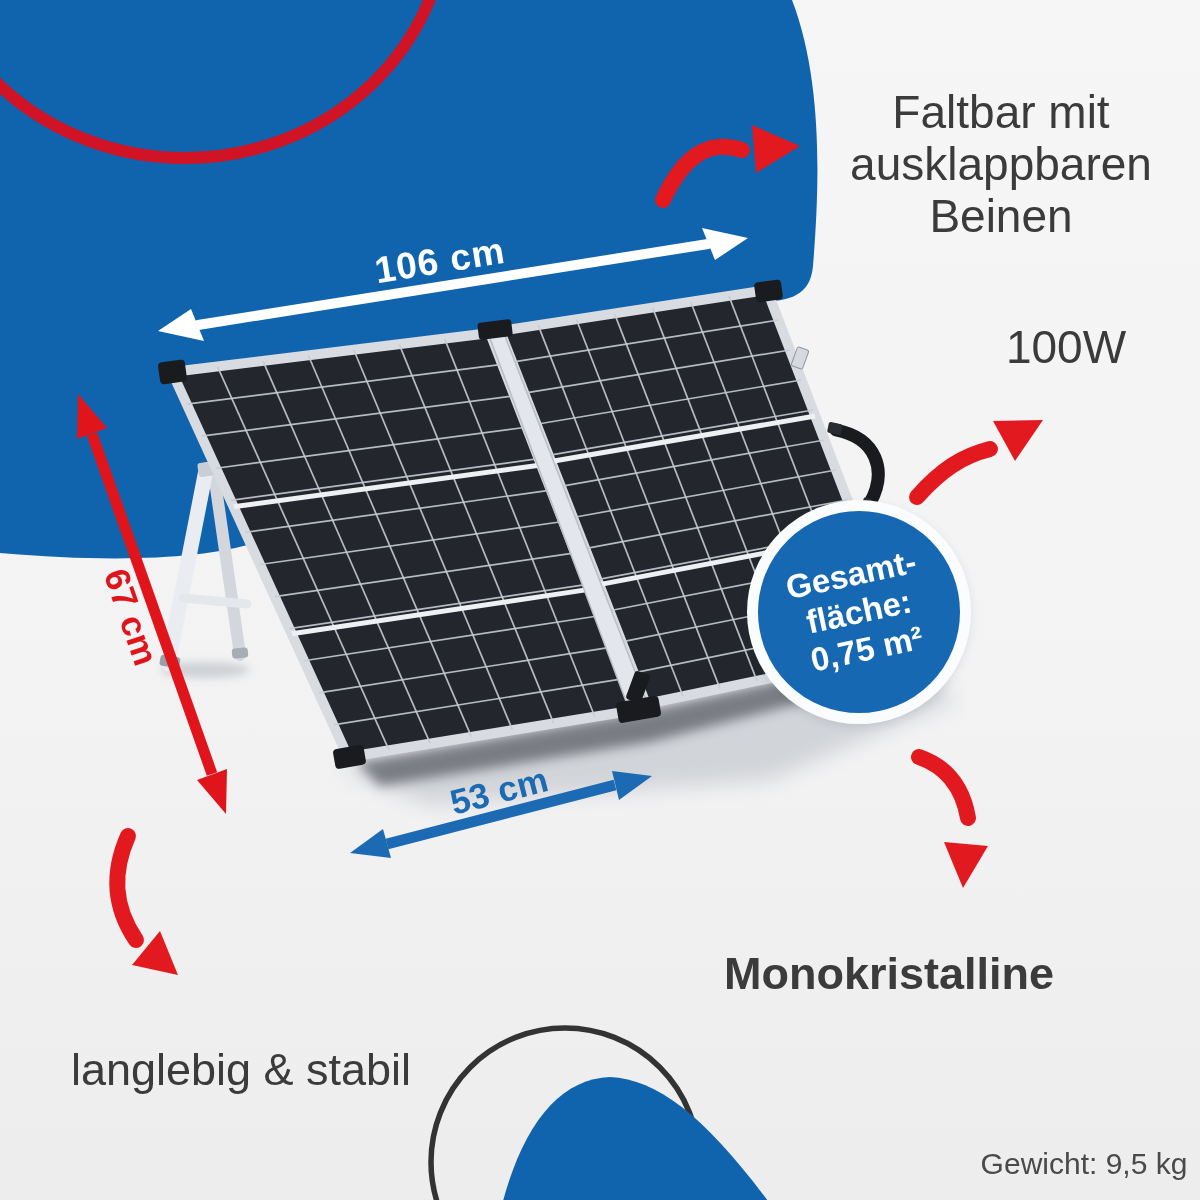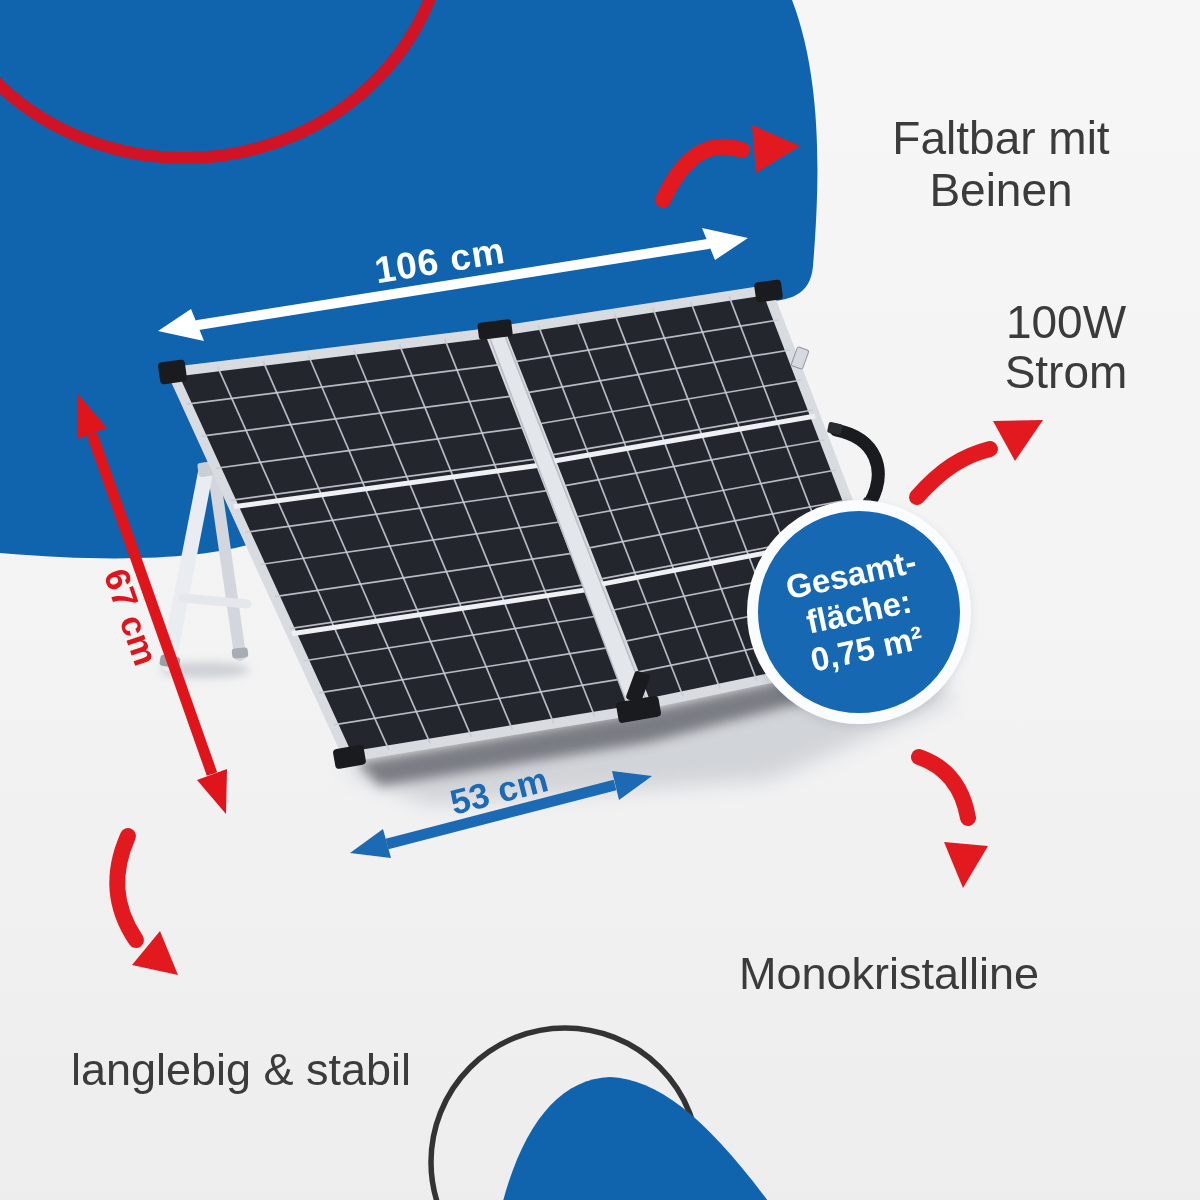--- a/index.html
+++ b/index.html
@@ -5,21 +5,21 @@
   html,body{margin:0;padding:0;}
   body{width:1200px;height:1200px;overflow:hidden;font-family:"Liberation Sans","DejaVu Sans",sans-serif;}
   .stage{position:relative;width:1200px;height:1200px;background:linear-gradient(180deg,#f6f6f7 0%,#f3f3f4 55%,#ededee 100%);overflow:hidden;}
   .art{position:absolute;left:0;top:0;}
   .txt{position:absolute;transform:translate(-50%,-50%);text-align:center;color:#3b3b3b;white-space:nowrap;}
   .feature-lg{font-size:46px;line-height:52px;}
   .feature-md{font-size:45px;line-height:51px;}
   .feature-line{display:block;}
   #feat-foldable{left:1001px;top:164px;}
   #feat-power{left:1034px;top:347px;font-size:46px;line-height:50px;margin-left:32px;}
-  #feat-mono{left:889px;top:973px;}
+  #feat-mono{left:889px;top:973px;font-weight:bold;}
   #feat-durable{left:241px;top:1069px;}
   #weight{left:1084px;top:1164px;font-size:30px;color:#4a4a4a;}
   .dim{position:absolute;font-weight:bold;transform-origin:center;}
   #dim-w{left:440px;top:261px;transform:translate(-50%,-50%) rotate(-9deg);color:#ffffff;font-size:37px;letter-spacing:1px;}
   #dim-h{left:131px;top:617px;transform:translate(-50%,-50%) rotate(71deg);color:#e0151c;font-size:35px;}
   #dim-d{left:499px;top:791px;transform:translate(-50%,-50%) rotate(-14.5deg);color:#1b6ab3;font-size:35px;}
   .badge{position:absolute;left:747px;top:500px;width:202px;height:202px;background:#1568b1;border:11px solid #fbfcfd;border-radius:50%;display:flex;align-items:center;justify-content:center;box-shadow:0 3px 10px rgba(40,60,90,.10);}
   .badge-text{transform:rotate(-12deg);color:#ffffff;font-weight:bold;font-size:33px;line-height:38px;text-align:center;}
 </style>
 </head>
@@ -168,36 +168,37 @@
     <polygon points="178,975 132,965 160,931" fill="#e21a1f"></polygon>
   </g>
   <g>
     <path d="M 919 757 C 948 767 963 789 968 818" fill="none" stroke-width="16" stroke-linecap="round" stroke="#e21a1f"></path>
     <polygon points="963,888 944,842 988,846" fill="#e21a1f"></polygon>
   </g>
 </svg>
 
 <div class="txt feature-lg" id="feat-foldable">
   <span class="feature-line">Faltbar mit</span>
+  <span class="feature-line">ausklappbaren</span>
   <span class="feature-line">Beinen</span>
 </div>
 
 <div class="txt" id="feat-power">
   <span class="feature-line">100W</span>
-  <span class="feature-line">Strom</span>
 </div>
 
 <div class="txt feature-md" id="feat-mono">
   <span class="feature-line">Monokristalline</span>
 </div>
 
 <div class="txt feature-md" id="feat-durable">
   <span class="feature-line">langlebig &amp; stabil</span>
 </div>
 
+<div class="txt" id="weight">Gewicht: 9,5 kg</div>
 
 <div class="dim" id="dim-w">106 cm</div>
 <div class="dim" id="dim-h">67 cm</div>
 <div class="dim" id="dim-d">53 cm</div>
 
 <div class="badge">
   <div class="badge-text">
     <span class="feature-line">Gesamt-</span>
     <span class="feature-line">fläche:</span>
     <span class="feature-line">0,75 m²</span>

